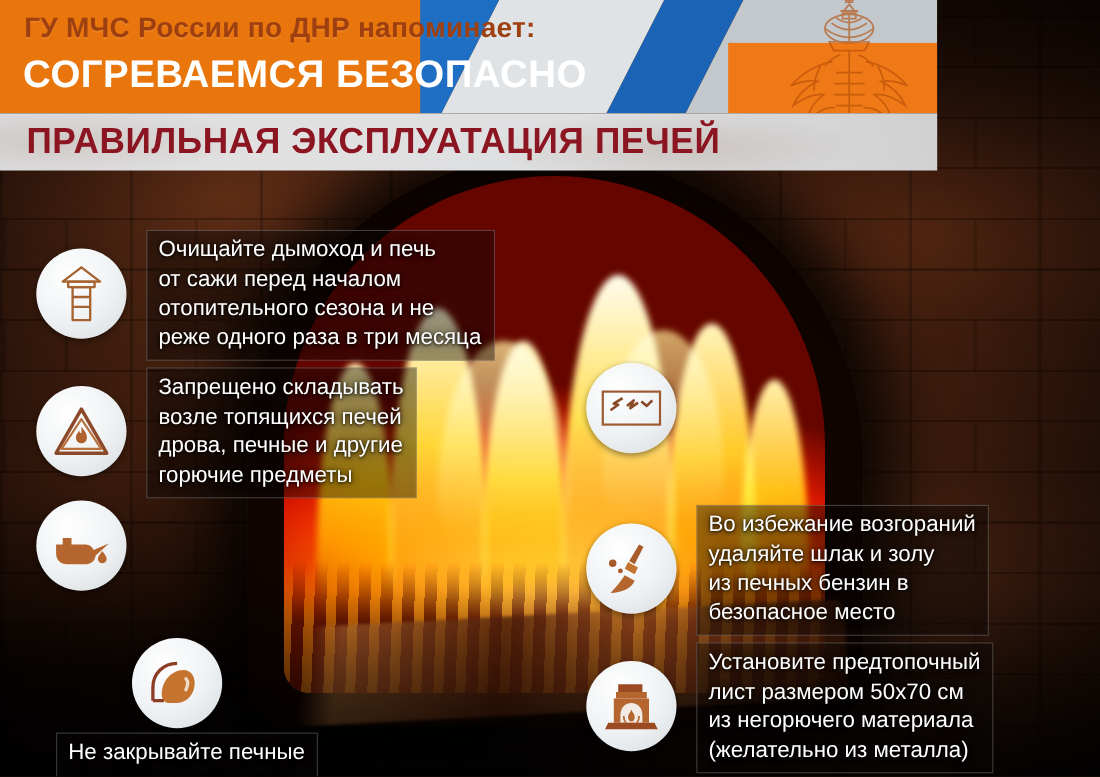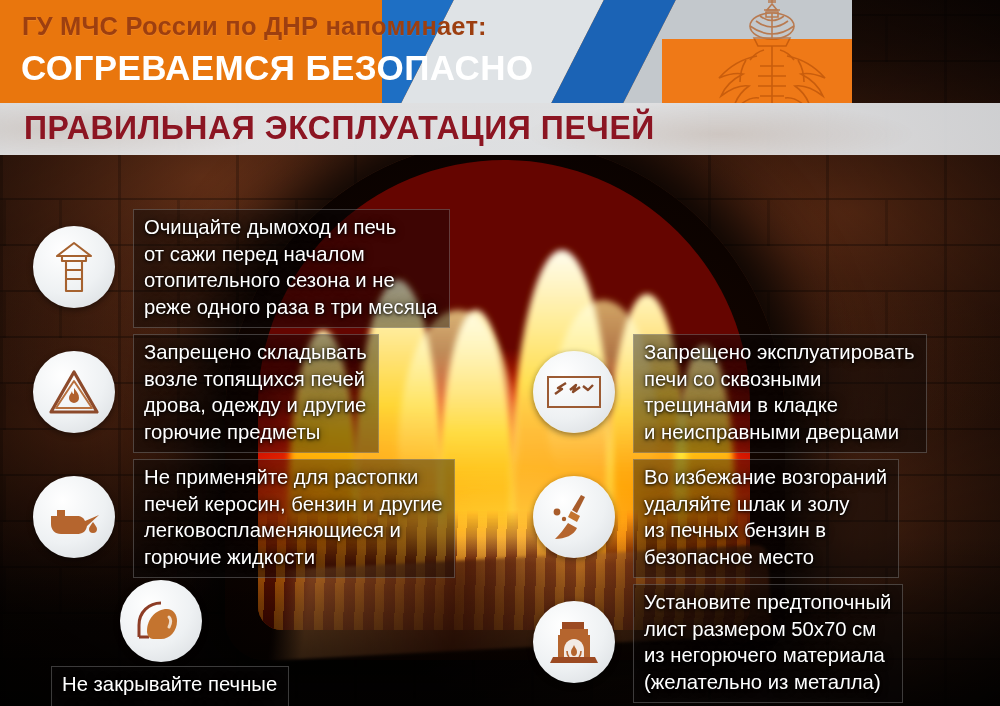--- a/index.html
+++ b/index.html
@@ -102,21 +102,21 @@
     font-size:25.5px;font-weight:bold;color:#9d3f10;letter-spacing:.2px;
     text-shadow:0 1px 0 rgba(255,255,255,.08);
   }
   .title2{
     position:absolute;left:21px;top:48px;
     font-size:35px;font-weight:bold;color:#ffffff;letter-spacing:.4px;
   }
 
   
   .subband{
-    position:absolute;left:0;top:103px;width:1000px;height:52px;
+    position:absolute;left:0;top:103px;width:852px;height:52px;
     background:linear-gradient(90deg, rgba(236,238,240,.93) 0%, rgba(238,240,242,.93) 63%, rgba(231,234,237,.88) 100%);
     overflow:hidden;
   }
   .subband-texture{
     position:absolute;inset:0;opacity:.18;
     background:
       radial-gradient(ellipse 30% 90% at 6% 50%, #8a6a52, transparent 70%),
       radial-gradient(ellipse 28% 90% at 72% 60%, #8a6244, transparent 70%);
   }
   .subtitle{
@@ -239,35 +239,31 @@
   <div class="tip" id="tip-2">
     <div class="bubble">
       <svg width="52" height="48" viewBox="0 0 52 48">
         <path d="M26 4L49 44H3L26 4z" fill="none" stroke="#8d4a2b" stroke-width="3.2" stroke-linejoin="round"></path>
         <path d="M26 13L44 40H8L26 13z" fill="none" stroke="#b8713f" stroke-width="2" stroke-linejoin="round"></path>
         <path d="M26 20c3 4 5 6 5 10a5 5 0 0 1-10 0c0-3 2-4 3-7 0 2 1 3 2 3 0-3 0-4 0-6z" fill="#b0602d"></path>
       </svg>
     </div>
     <div class="tiptext">Запрещено складывать
 возле топящихся печей
-дрова, одежду и другие
+дрова, печные и другие
 горючие предметы</div>
   </div>
 
   <div class="tip" id="tip-3">
     <div class="bubble">
       <svg width="56" height="42" viewBox="0 0 56 42">
         <path d="M5 20h6v-6h8v6h12c4 0 7 2 8 5l14-6-12 11c-1 6-5 8-10 8H15c-6 0-10-4-10-10v-8z" fill="#b5652e"></path>
         <path d="M47 26c2 3 4 5 4 7a4 4 0 0 1-8 0c0-2 2-4 4-7z" fill="#b5652e"></path>
       </svg>
     </div>
-    <div class="tiptext">Не применяйте для растопки
-печей керосин, бензин и другие
-легковоспламеняющиеся и
-горючие жидкости</div>
   </div>
 
   <div class="tip" id="tip-4">
     <div class="bubble">
       <svg width="56" height="44" viewBox="0 0 56 44">
         <path d="M6 38V26C6 13 16 4 28 4" fill="none" stroke="#8d3d26" stroke-width="3"></path>
         <path d="M6 38h10" stroke="#8d3d26" stroke-width="3" fill="none"></path>
         <path d="M20 40c-3 0-6-3-6-8 0-12 9-22 20-22 6 0 10 5 10 12 0 10-7 18-16 18H20z" fill="#c4742f"></path>
         <path d="M36 18c2 2 2 6 0 10" stroke="#f0dcc8" stroke-width="3" stroke-linecap="round" fill="none"></path>
       </svg>
@@ -280,24 +276,20 @@
 
   <div class="tip" id="tip-5">
     <div class="bubble">
       <svg width="58" height="40" viewBox="0 0 58 40">
         <rect x="3" y="5" width="52" height="30" fill="none" stroke="#9c5b33" stroke-width="2"></rect>
         <path d="M10 22l7-5-4-1 8-5" fill="none" stroke="#8a4a28" stroke-width="2.4" stroke-linejoin="round"></path>
         <path d="M25 18l6-5-3 7 7-5" fill="none" stroke="#8a4a28" stroke-width="2.4" stroke-linejoin="round"></path>
         <path d="M38 14l5 4 5-5" fill="none" stroke="#8a4a28" stroke-width="2.4" stroke-linejoin="round"></path>
       </svg>
     </div>
-    <div class="tiptext">Запрещено эксплуатировать
-печи со сквозными
-трещинами в кладке
-и неисправными дверцами</div>
   </div>
 
   <div class="tip" id="tip-6">
     <div class="bubble">
       <svg width="54" height="50" viewBox="0 0 54 50">
         <path d="M34 3l4 2-8 16-5-3 9-15z" fill="#a85c2b"></path>
         <path d="M24 19l9 5-3 6-9-5 3-6z" fill="#c4742f"></path>
         <path d="M21 31l9 5c-3 7-12 11-22 11 5-5 9-10 13-16z" fill="#b5652e"></path>
         <circle cx="10" cy="20" r="3.4" fill="#a85c2b"></circle>
         <circle cx="17" cy="27" r="2.2" fill="#a85c2b"></circle>

